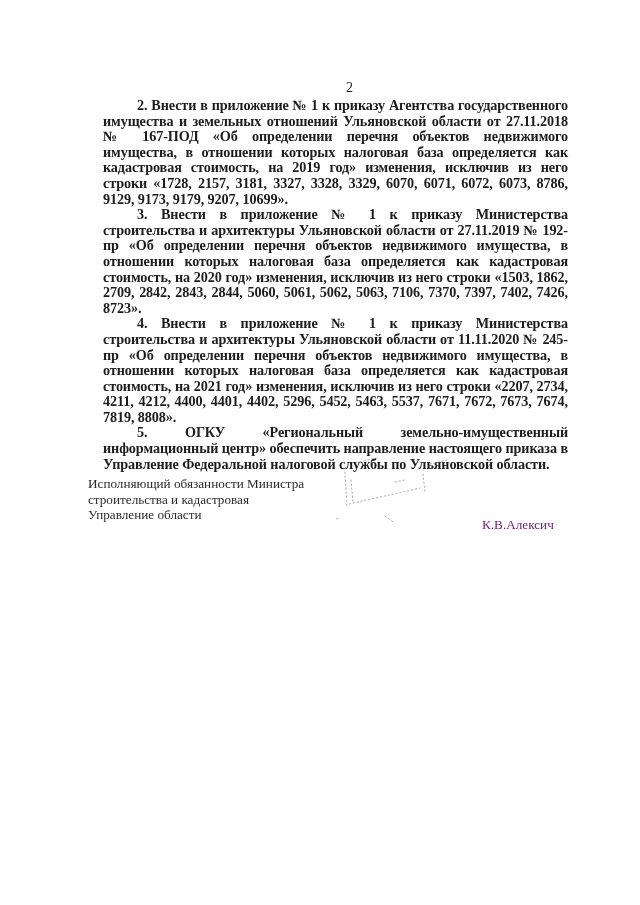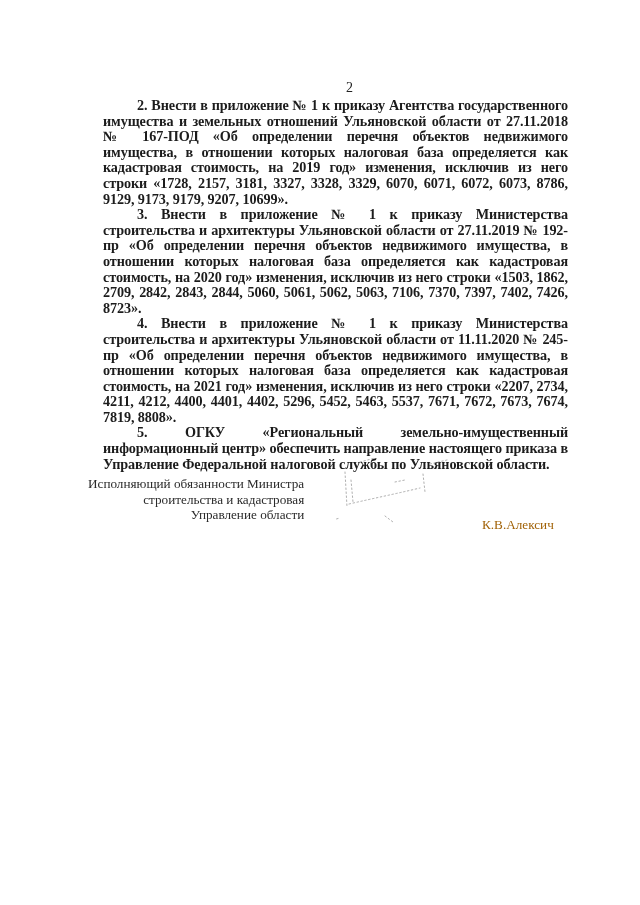--- a/index.html
+++ b/index.html
@@ -46,30 +46,29 @@
       letter-spacing: -0.1px;
       font-weight: bold;
     }
     .sign-block {
       position: absolute;
       left: 88px;
       top: 476px;
       font-size: 13.2px;
       line-height: 15.5px;
       color: #2a2a2a;
-      text-align: right;
     }
     .sign-block div { white-space: nowrap; }
     .signer-name {
       position: absolute;
       left: 482px;
       top: 517px;
       font-size: 13.2px;
       line-height: 15.5px;
-      color: #a16207;
+      color: #701a75;
       white-space: nowrap;
     }
     .signature {
       position: absolute;
       left: 335px;
       top: 452px;
       width: 150px;
       height: 80px;
     }
   </style>

